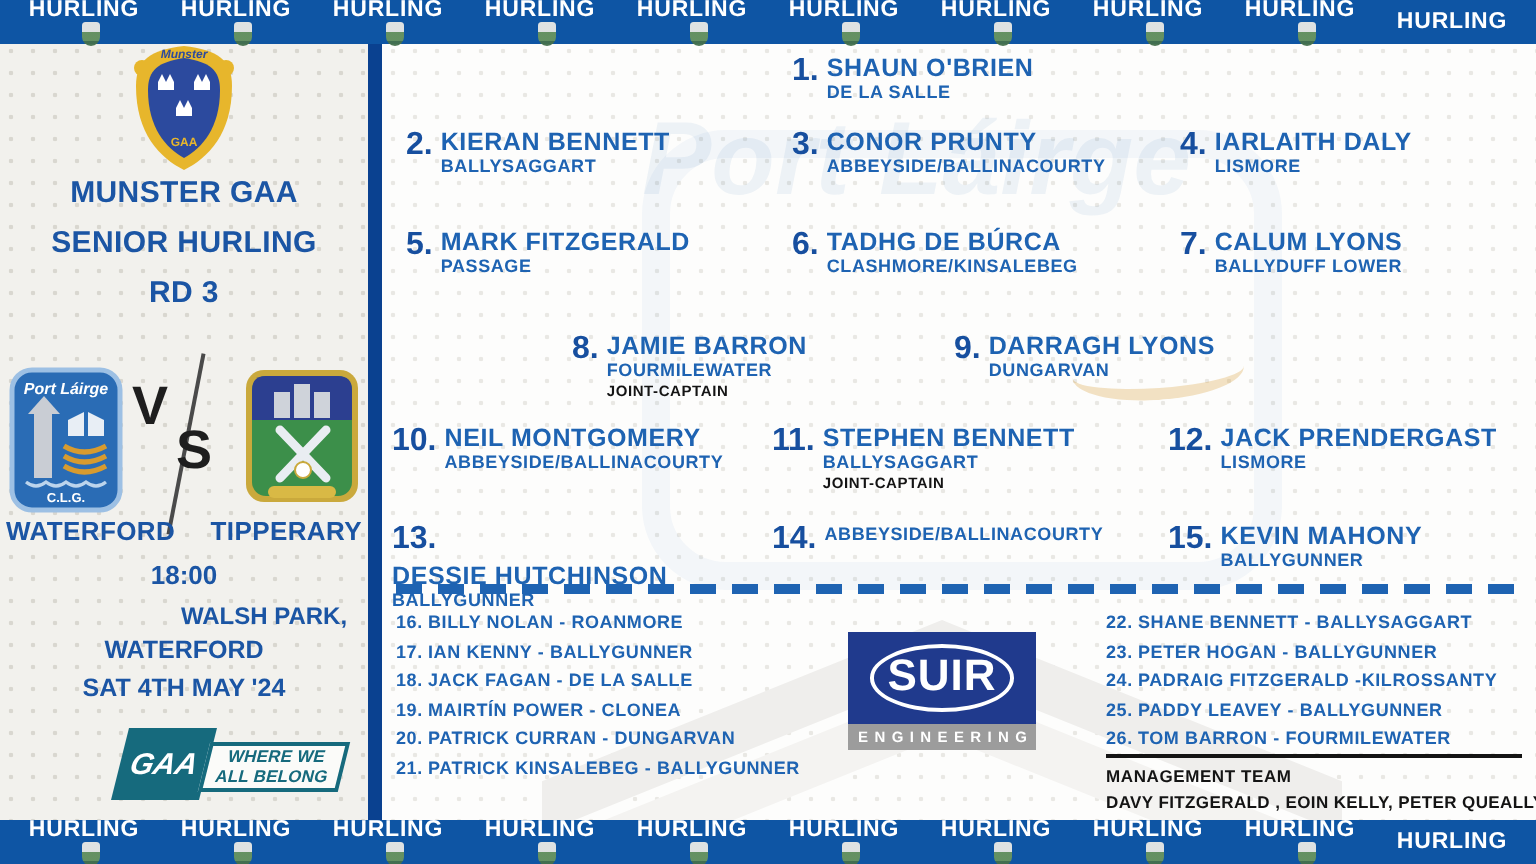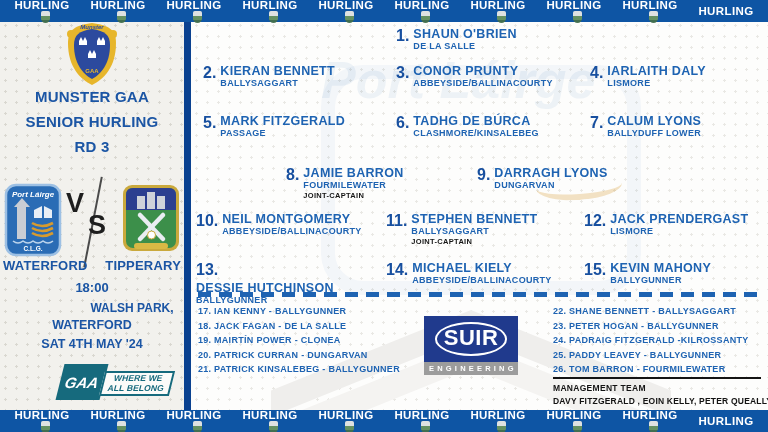--- a/index.html
+++ b/index.html
@@ -333,35 +333,38 @@
   <div class="player p13">
       <span class="pnum">13.</span>
       <span class="pinfo">
         <span class="pname">DESSIE HUTCHINSON</span>
         <span class="pclub">BALLYGUNNER</span>
       </span>
     </div>
   <div class="player p14">
       <span class="pnum">14.</span>
       <span class="pinfo">
-        <span class="pname">MICHAEL KIELY</span>
         <span class="pclub">ABBEYSIDE/BALLINACOURTY</span>
       </span>
     </div>
   <div class="player p15">
       <span class="pnum">15.</span>
       <span class="pinfo">
         <span class="pname">KEVIN MAHONY</span>
         <span class="pclub">BALLYGUNNER</span>
       </span>
     </div>
 
   <div class="dash-sep"></div>
 
   <div class="subs subs-left">
+    <div class="subline">
+        <span class="snum">16.</span>
+        <span>BILLY NOLAN - ROANMORE</span>
+      </div>
     <div class="subline">
         <span class="snum">17.</span>
         <span>IAN KENNY - BALLYGUNNER</span>
       </div>
     <div class="subline">
         <span class="snum">18.</span>
         <span>JACK FAGAN - DE LA SALLE</span>
       </div>
     <div class="subline">
         <span class="snum">19.</span>

